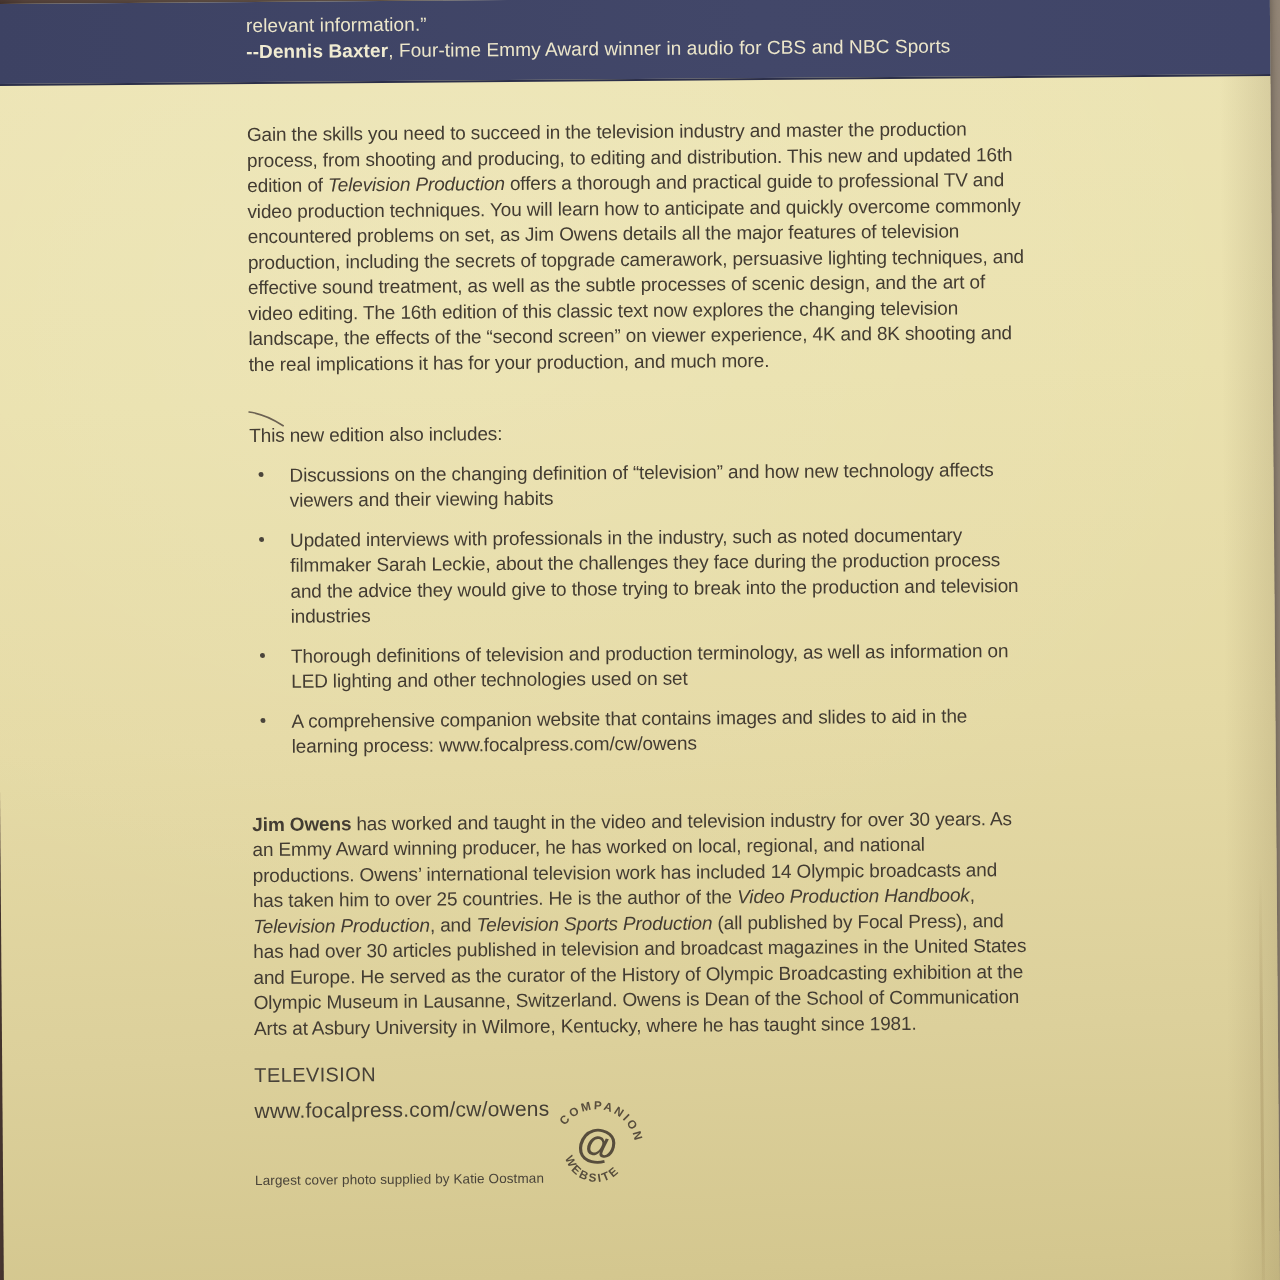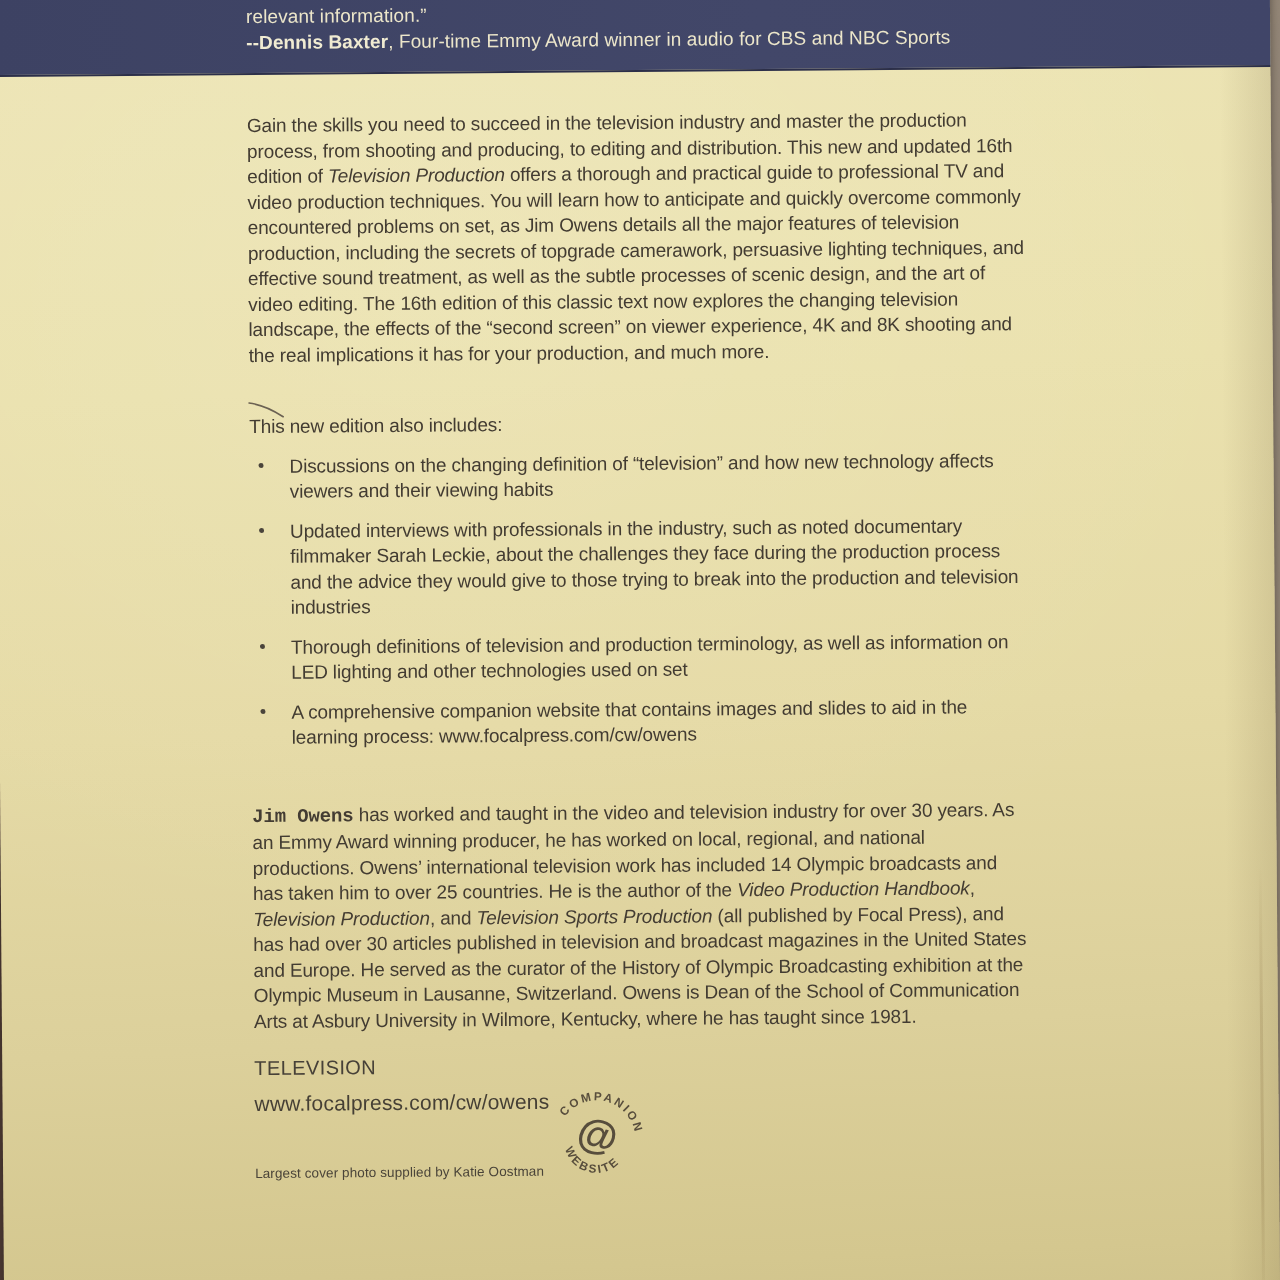--- a/index.html
+++ b/index.html
@@ -4,21 +4,21 @@
 <style>
   * { margin:0; padding:0; box-sizing:border-box; }
   html,body { width:1280px; height:1280px; }
   body {
     overflow:hidden;
     font-family:"Liberation Sans", sans-serif;
     background:linear-gradient(90deg,#4e3b35 0%,#5c4840 2%,#7b6d60 45%,#93867六 100%);
     background:linear-gradient(90deg,#4e3b35 0%,#5c4840 2%,#7b6d60 45%,#938677 100%);
     position:relative;
   }
-  .scene { position:absolute; inset:0; }
+  .scene { position:absolute; inset:0;margin-top:9px; }
   
   .cover{
     position:absolute; left:-1px; top:-10px; width:1276px; height:1320px;
     transform:rotate(-0.45deg); transform-origin:center;
     background:
       radial-gradient(120% 90% at 35% 22%, rgba(255,255,255,0.10), rgba(0,0,0,0) 60%),
       linear-gradient(90deg, rgba(0,0,0,0) 96%, rgba(90,70,40,0.14) 100%),
       linear-gradient(178deg,#ede5b5 0%,#eae1ad 30%,#e5daa5 55%,#dcd09b 78%,#d4c78f 95%,#d0c38c 100%);
     box-shadow:0 0 10px rgba(20,15,10,0.45);
   }
@@ -32,21 +32,21 @@
     font-size:19px; line-height:26px; letter-spacing:0.1px;
   }
   .banner .bold{ font-weight:bold; color:#f0ebd2; }
   
   .content{
     padding:38px 0 0 252px; width:1030px; color:#433c32;
     font-size:19px; line-height:25.5px; letter-spacing:-0.15px;
   }
   .block{ width:778px; }
   .italic{ font-style:italic; }
-  .boldname{ font-weight:bold;font-family:Liberation Mono, monospace; }
+  .boldname{ font-weight:bold; }
   .includes-heading{ margin-top:46px; }
   .bullet-list{ margin-top:11px; }
   .bullet-row{ display:flex; width:778px; margin-top:14px; }
   .dot-box{ flex:none; width:40px; padding-left:9px; padding-top:9px; }
   .dot{ display:block; width:5px; height:5px; border-radius:50%; background:#4a443b; }
   .bullet-text{ flex:1; }
   .author-p{ margin-top:52px; }
   .series{ margin-top:22px; font-size:20px; letter-spacing:0.4px; color:#474138; }
   .url{ margin-top:9px; font-size:21px; letter-spacing:0.2px; color:#453f35; }
   .credit{ margin-top:45px; font-size:13.5px; letter-spacing:0.1px; color:#4a4439; }

